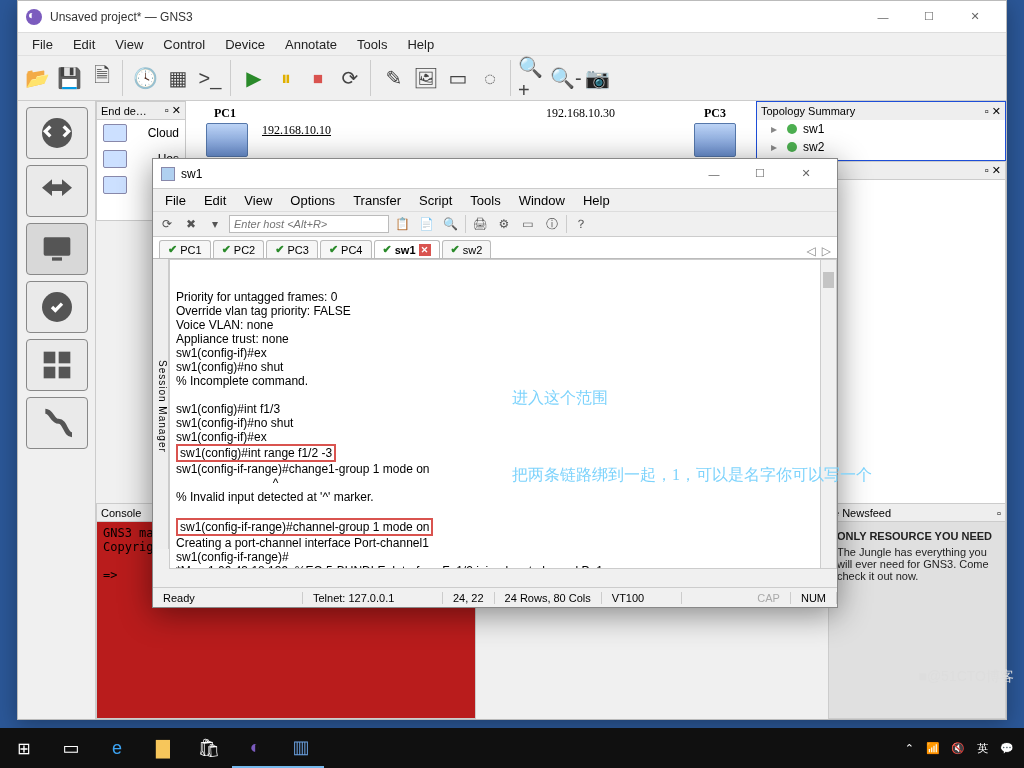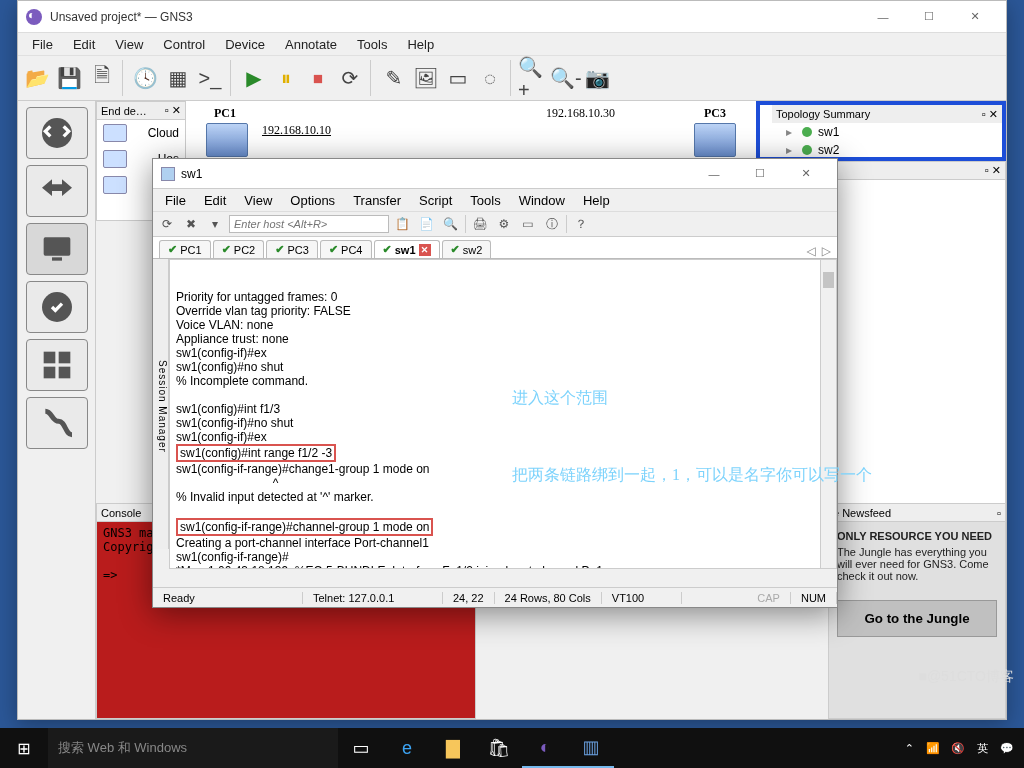--- a/index.html
+++ b/index.html
@@ -34,21 +34,21 @@
 .endpanel .hdr .x{display:flex;gap:2px;}
 .enditem{display:flex;align-items:center;gap:6px;padding:4px 6px;font-size:12px;justify-content:space-between;}
 .enditem .cico{width:24px;height:18px;background:#cce0ff;border:1px solid #88a;border-radius:2px;}
 
 
 .canvas { position:absolute; left:168px; top:100px; right:250px; bottom:220px; background:#fff; }
 .pclabel{position:absolute;font-family:Verdana;font-size:12px;font-weight:bold;}
 .pcbox{position:absolute;width:42px;height:34px;background:linear-gradient(#bcd3f5,#6a8fcf);border:1px solid #5577aa;border-radius:2px;}
 
 
-.topsum{position:absolute;right:0;top:100px;width:250px;height:60px;background:#fff;border:4px solid #1d4ed8;padding-left:12px;}
+.topsum{position:absolute;right:0;top:100px;width:250px;height:60px;background:#fff;border:1px solid #1d4ed8;}
 .topsum .hdr{height:18px;background:#eee;display:flex;align-items:center;padding:0 4px;justify-content:space-between;font-size:11px;}
 .topnode{display:flex;align-items:center;gap:6px;padding:2px 14px;font-size:12px;}
 .topnode:before{content:"▸";color:#888;margin-right:4px;}
 .dot{width:10px;height:10px;border-radius:50%;background:#4caf50;}
 
 
 .console{position:absolute;left:78px;bottom:0;width:380px;height:216px;background:#b91c1c;border:1px solid #ccc;}
 .console .hdr,.servers .hdr,.newsfeed .hdr{height:18px;background:#eee;border-bottom:1px solid #ccc;display:flex;align-items:center;padding:0 4px;justify-content:space-between;font-size:11px;}
 .servers{position:absolute;right:0;top:160px;width:250px;height:344px;background:#fff;border:1px solid #ccc;}
 .newsfeed{position:absolute;right:0;bottom:0;width:178px;height:216px;background:#e0e0e0;border:1px solid #ccc;}
@@ -246,21 +246,20 @@
     </div>
 
     <div class="newsfeed">
       <div class="hdr">
           <span>e Newsfeed</span>
           <span>▫</span>
         </div>
       <div class="body">
         <b>ONLY RESOURCE YOU NEED</b>
         <div style="margin-top:4px;">The Jungle has everything you will ever need for GNS3. Come check it out now.</div>
-        <button>Go to the Jungle</button>
       </div>
     </div>
   </div>
 
   <div class="term-win">
     <div class="term-title">
       <span class="ico"></span>
       <span class="t">sw1</span>
       <div class="winbtns">
         <div class="winbtn">—</div>
@@ -347,23 +346,20 @@
     </div>
   </div>
 
   <div class="anno" style="left:512px;top:388px;">进入这个范围</div>
   <div class="anno" style="left:512px;top:465px;width:490px;">把两条链路绑到一起，1，可以是名字你可以写一个</div>
   <div class="watermark">■@51CTO博客</div>
 </div>
 
 <div class="taskbar">
   <div class="start">⊞</div>
-  <div class="search">
-      <span>搜索 Web 和 Windows</span>
-    </div>
   <div class="tbicons">
     <div class="tbi">▭</div>
     <div class="tbi" style="color:#3ca4f4;">e</div>
     <div class="tbi" style="color:#f7c65b;">▇</div>
     <div class="tbi">🛍</div>
     <div class="tbi active" style="color:#7b5bbe;">◐</div>
     <div class="tbi active" style="color:#6aa0e0;">▥</div>
   </div>
   <div class="tray">
     <span>⌃</span>

